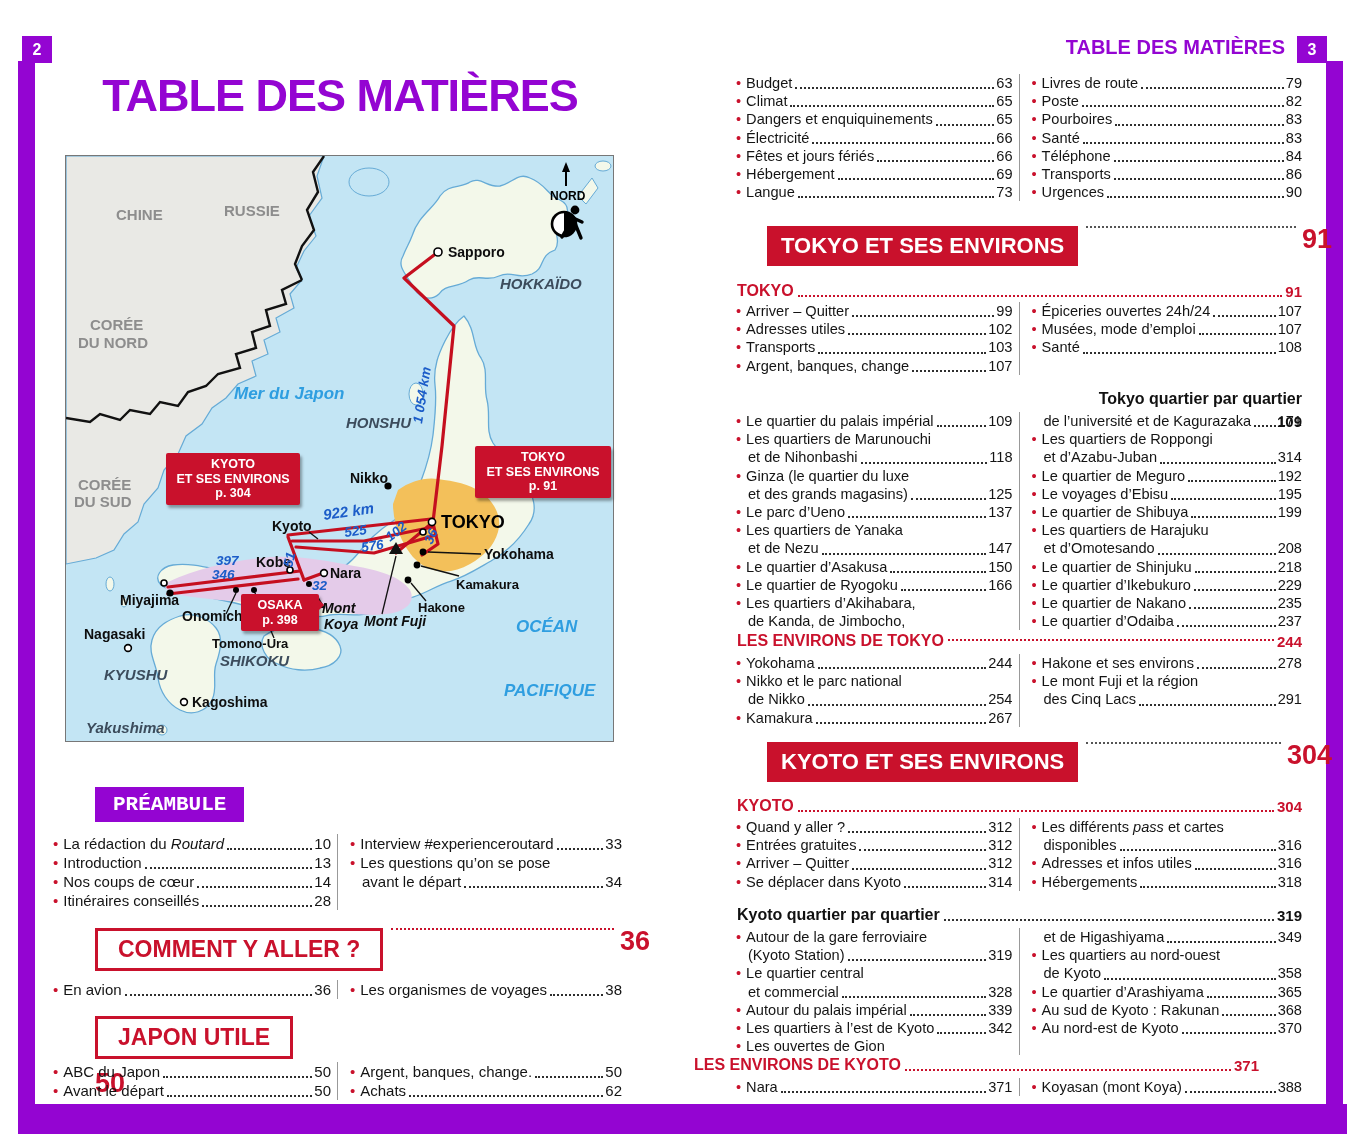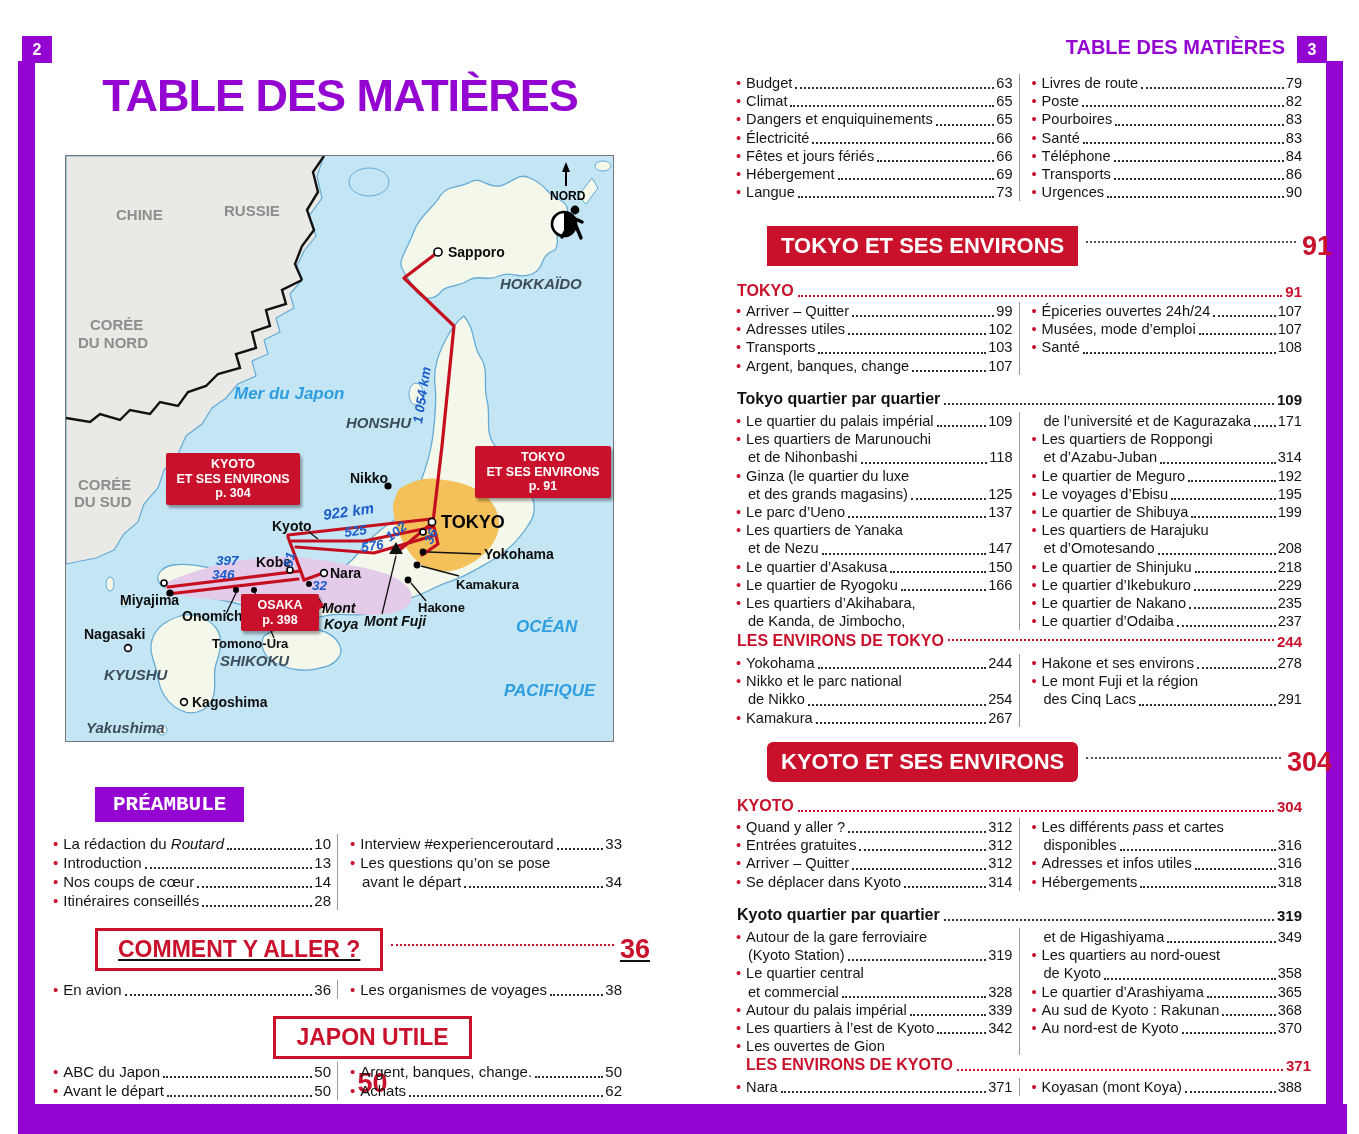--- a/index.html
+++ b/index.html
@@ -12,21 +12,21 @@
             font-weight:bold;font-size:16px;display:flex;align-items:center;justify-content:center;}
   .footer-bar{position:absolute;left:18px;right:12px;top:1104px;height:30px;background:var(--purple);}
 
   
   .big-title{position:absolute;left:60px;top:70px;width:560px;text-align:center;
              color:var(--purple);font-weight:bold;font-size:45px;letter-spacing:-1px;white-space:nowrap;}
   .right-header{position:absolute;left:900px;top:36px;width:385px;text-align:right;
                 color:var(--purple);font-weight:bold;font-size:20px;}
 
   
-  .banner-row{position:absolute;display:flex;align-items:center;padding-left:30px;}
+  .banner-row{position:absolute;display:flex;align-items:flex-start;padding-left:30px;}
   .banner{background:var(--red);color:#fff;font-weight:bold;font-size:22px;
           padding:7px 14px;text-align:center;box-sizing:border-box;white-space:nowrap;}
   .banner.outline{background:#fff;color:var(--red);border:3px solid var(--red);
                   font-size:23px;padding:5px 20px;}
   .banner.purple{background:var(--purple);color:#fff;font-size:21px;padding:6px 18px;font-family:Liberation Mono, monospace;}
   .bdots{flex:1;border-bottom:2.5px dotted #555;margin:0 6px 9px 8px;}
   .bdots.red{border-color:var(--red);}
   .bnum{color:var(--red);font-weight:bold;font-size:27px;line-height:1;}
 
   .sub-row{position:absolute;display:flex;align-items:flex-end;}
@@ -268,21 +268,21 @@
           <span class="txt">Les questions qu’on se pose</span>
         </div>
         <div class="toc-line cont">
           <span class="txt">avant le départ</span>
           <span class="dots"></span>
           <span class="pg">34</span>
         </div>
       </div>
     </div>
 
-  <div class="banner-row" style="left:65px;top:928px;width:555px;text-decoration:underline;">
+  <div class="banner-row" style="left:65px;top:928px;width:555px;">
     <div class="banner outline"><span>COMMENT Y ALLER ?</span></div>
     <span class="bdots red"></span>
     <span class="bnum">36</span>
   </div>
   <div class="toc-cols ll" style="left:52px;top:980px;width:570px;">
       <div class="toc-col">
         <div class="toc-line">
           <span class="blt">•</span>
           <span class="txt">En avion</span>
           <span class="dots"></span>
@@ -479,21 +479,21 @@
         </div>
         <div class="toc-line">
           <span class="blt">•</span>
           <span class="txt">Santé</span>
           <span class="dots"></span>
           <span class="pg">108</span>
         </div>
       </div>
     </div>
 
-  <div class="sub-row" style="left:737px;top:390px;width:565px;">
+  <div class="sub-row" style="left:737px;top:390px;width:565px;flex-direction:column;">
     <span class="sub-label">Tokyo quartier par quartier</span>
     <span class="sub-dots"></span>
     <span class="sub-num">109</span>
   </div>
   <div class="toc-cols" style="left:735px;top:412px;width:567px;">
       <div class="toc-col">
         <div class="toc-line">
           <span class="blt">•</span>
           <span class="txt">Le quartier du palais impérial</span>
           <span class="dots"></span>
@@ -663,21 +663,21 @@
         </div>
         <div class="toc-line cont">
           <span class="txt">des Cinq Lacs</span>
           <span class="dots"></span>
           <span class="pg">291</span>
         </div>
       </div>
     </div>
 
   <div class="banner-row" style="left:737px;top:742px;width:565px;">
-    <div class="banner" style="width:311px;border-radius:6px;"><span>KYOTO ET SES ENVIRONS</span></div>
+    <div class="banner" style="width:311px;"><span>KYOTO ET SES ENVIRONS</span></div>
     <span class="bdots"></span>
     <span class="bnum">304</span>
   </div>
 
   <div class="sub-row" style="left:737px;top:797px;width:565px;">
     <span class="sub-label red">KYOTO</span>
     <span class="sub-dots red"></span>
     <span class="sub-num red">304</span>
   </div>
   <div class="toc-cols" style="left:735px;top:818px;width:567px;">
@@ -803,21 +803,21 @@
         </div>
         <div class="toc-line">
           <span class="blt">•</span>
           <span class="txt">Au nord-est de Kyoto</span>
           <span class="dots"></span>
           <span class="pg">370</span>
         </div>
       </div>
     </div>
 
-  <div class="sub-row" style="left:746px;top:1056px;width:565px;">
+  <div class="sub-row" style="left:694px;top:1056px;width:565px;">
     <span class="sub-label red">LES ENVIRONS DE KYOTO</span>
     <span class="sub-dots red"></span>
     <span class="sub-num red">371</span>
   </div>
   <div class="toc-cols" style="left:735px;top:1078px;width:567px;">
       <div class="toc-col">
         <div class="toc-line">
           <span class="blt">•</span>
           <span class="txt">Nara</span>
           <span class="dots"></span>

